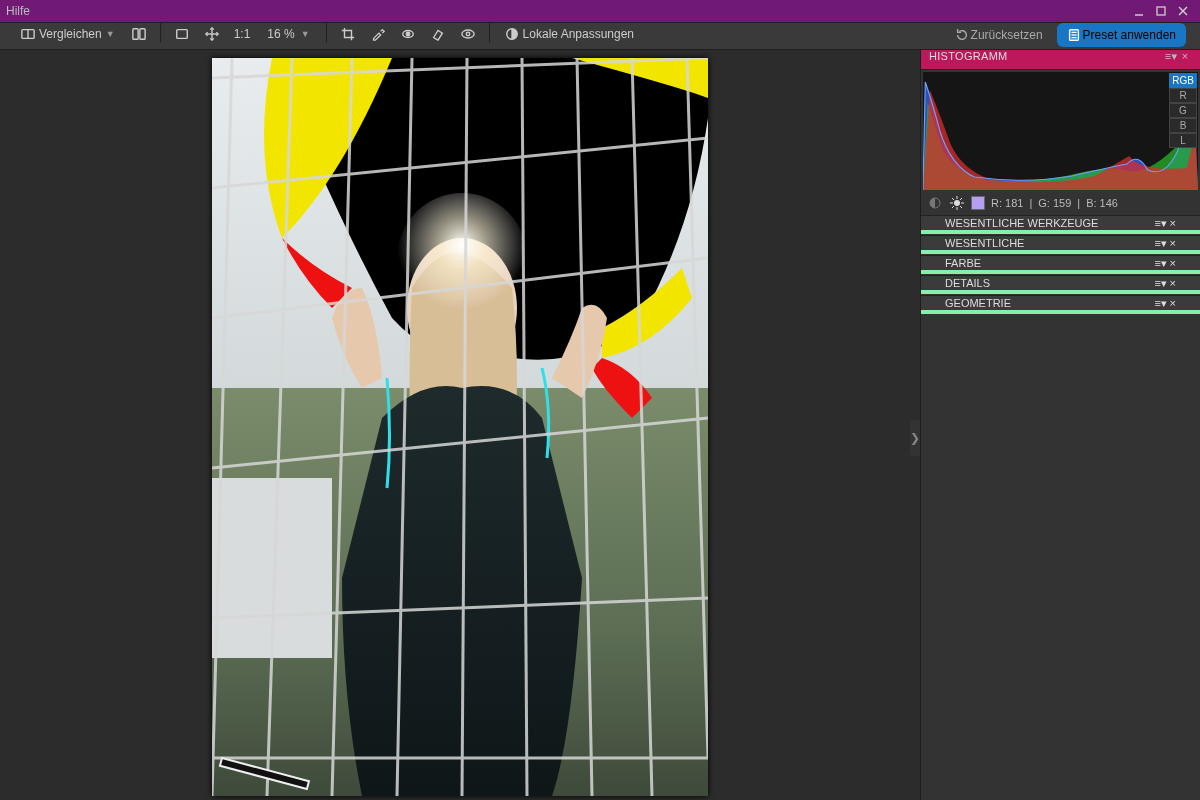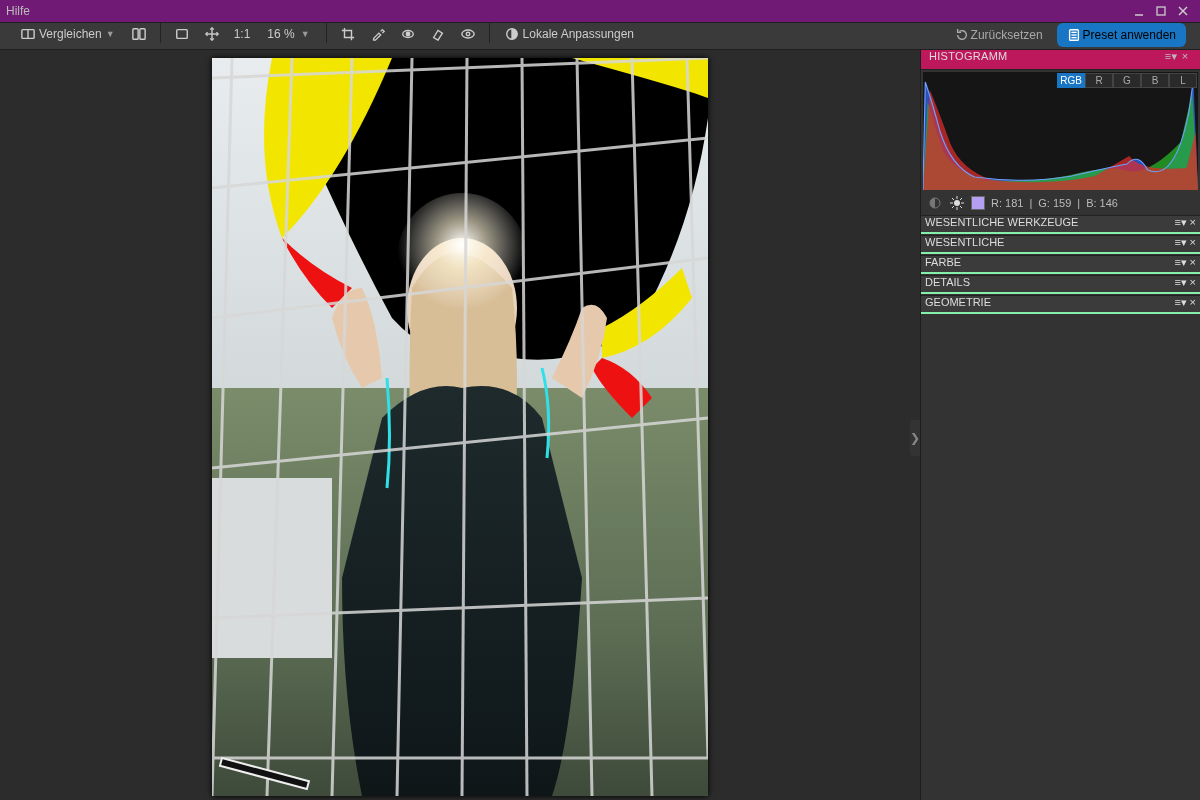--- a/index.html
+++ b/index.html
@@ -24,27 +24,27 @@
   .main{display:flex;height:750px}
   .canvas-area{flex:1;background:#2c2c2c;position:relative;display:flex;align-items:flex-start;justify-content:center;padding-top:8px}
   .photo-wrap{width:496px;height:738px;position:relative;box-shadow:0 0 6px #000}
   .photo-wrap svg{position:absolute;inset:0}
   
   .rightpanel{width:280px;background:#333;border-left:1px solid #1d1d1d;display:flex;flex-direction:column}
   .panel-head{height:20px;background:#be185d;border-bottom:1px solid #222;display:flex;align-items:flex-start;padding:0 8px;color:#ddd;font-size:11px;letter-spacing:.3px;cursor:pointer}
   .panel-head .spacer{flex:1}
   .panel-head .ico{width:14px;display:flex;justify-content:center;color:#bbb}
   .histogram{height:118px;background:#1c1c1c;position:relative;margin:2px}
-  .hist-channels{position:absolute;top:1px;right:1px;display:flex;}
+  .hist-channels{position:absolute;top:1px;right:1px;display:flex;flex-direction:column}
   .hist-channels span{width:28px;height:15px;background:#2a2a2a;border:1px solid #444;font-size:10px;text-align:center;line-height:13px;color:#aaa;cursor:pointer}
   .hist-channels span.active{background:#1976c4;color:#fff;border-color:#1976c4}
   .hist-readout{height:22px;background:#333;display:flex;align-items:center;gap:6px;padding:0 6px;font-size:11px;color:#bbb}
   .hist-readout .swatch{width:14px;height:14px;background:#b49ff5;border:1px solid #666}
   .hist-readout .ico{width:16px;height:16px;display:flex;align-items:center;justify-content:center;cursor:pointer}
-  .panel-section{height:19px;background:#3b3b3b;border-top:1px solid #222;border-bottom:2px solid #86efac;display:flex;align-items:flex-start;padding:0 4px;font-size:11px;color:#ddd;cursor:pointer;margin-top:1px}
+  .panel-section{height:19px;background:#3b3b3b;border-top:1px solid #222;border-bottom:4px solid #86efac;display:flex;align-items:center;padding:0 24px;font-size:11px;color:#ddd;cursor:pointer;margin-top:1px}
   .panel-section .spacer{flex:1}
   .collapse-handle{position:absolute;right:280px;top:420px;width:10px;height:36px;background:#333;display:flex;align-items:center;justify-content:center;color:#888;cursor:pointer;border-radius:3px 0 0 3px}
   .caret{font-size:9px;color:#999}
 </style>
 </head>
 <body>
 
 <div class="titlebar">
   <span>Hilfe</span>
   <span class="spacer"></span>

